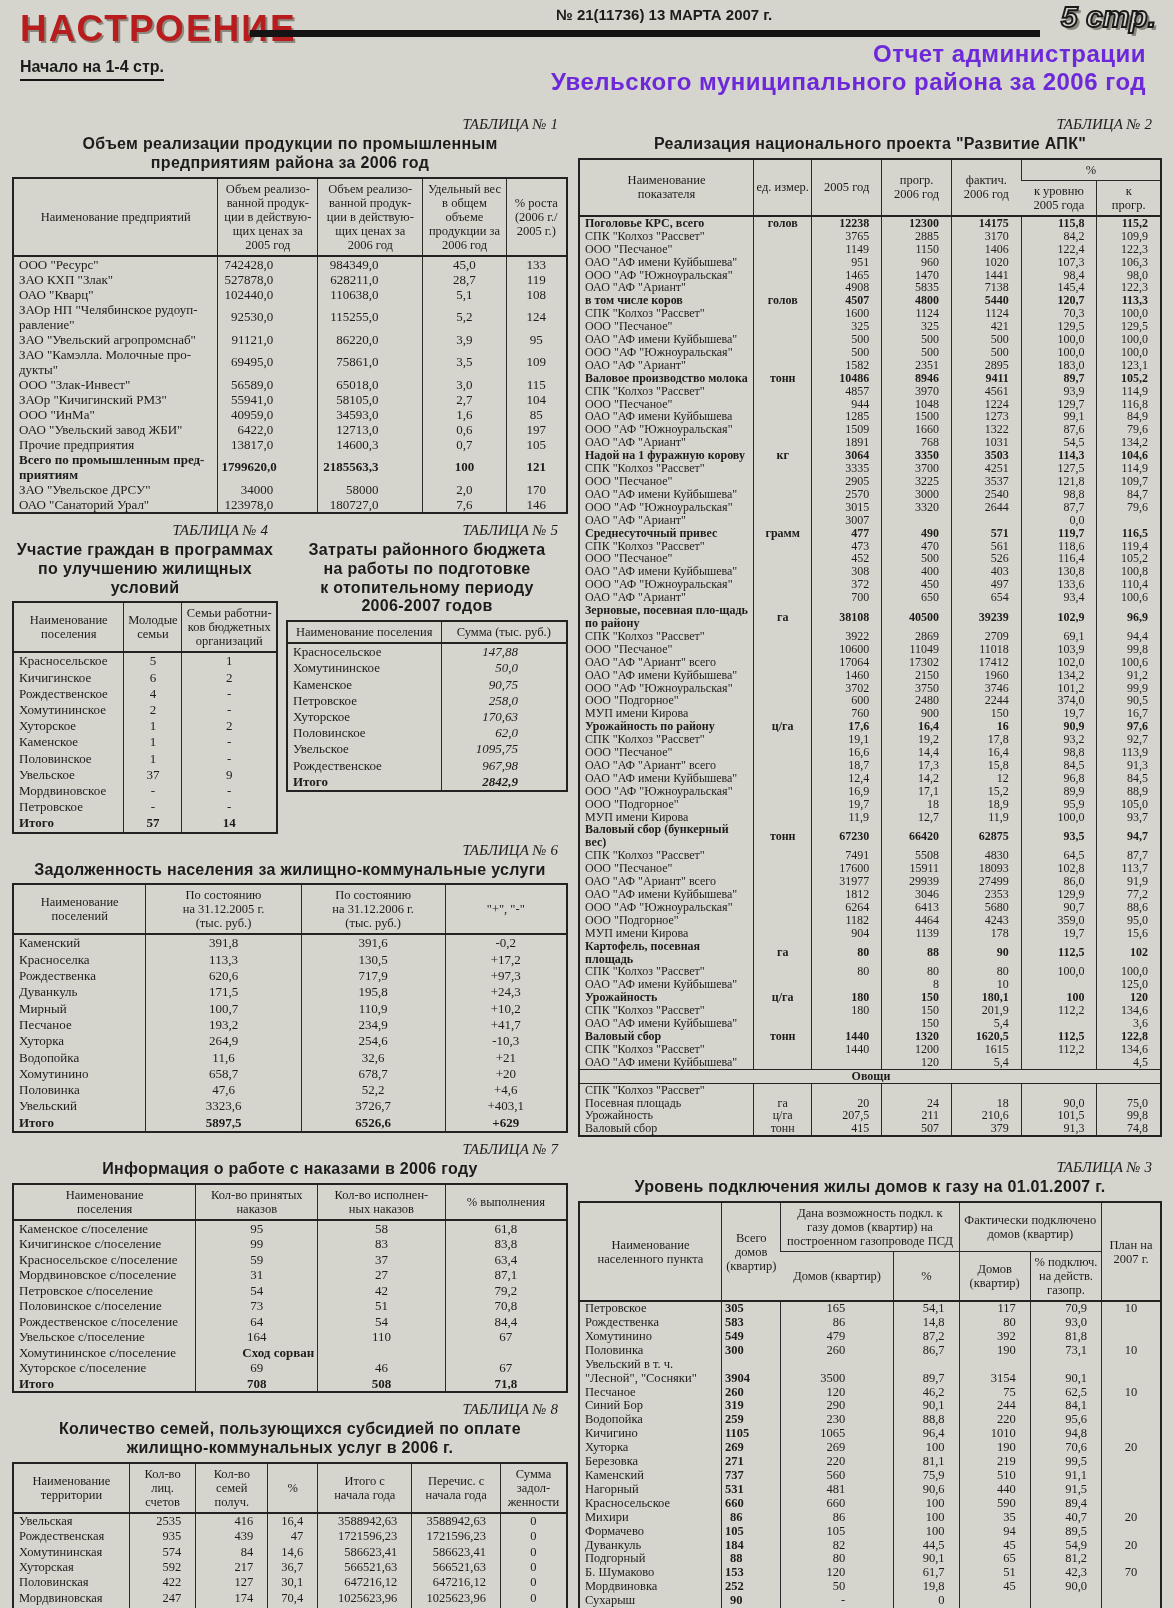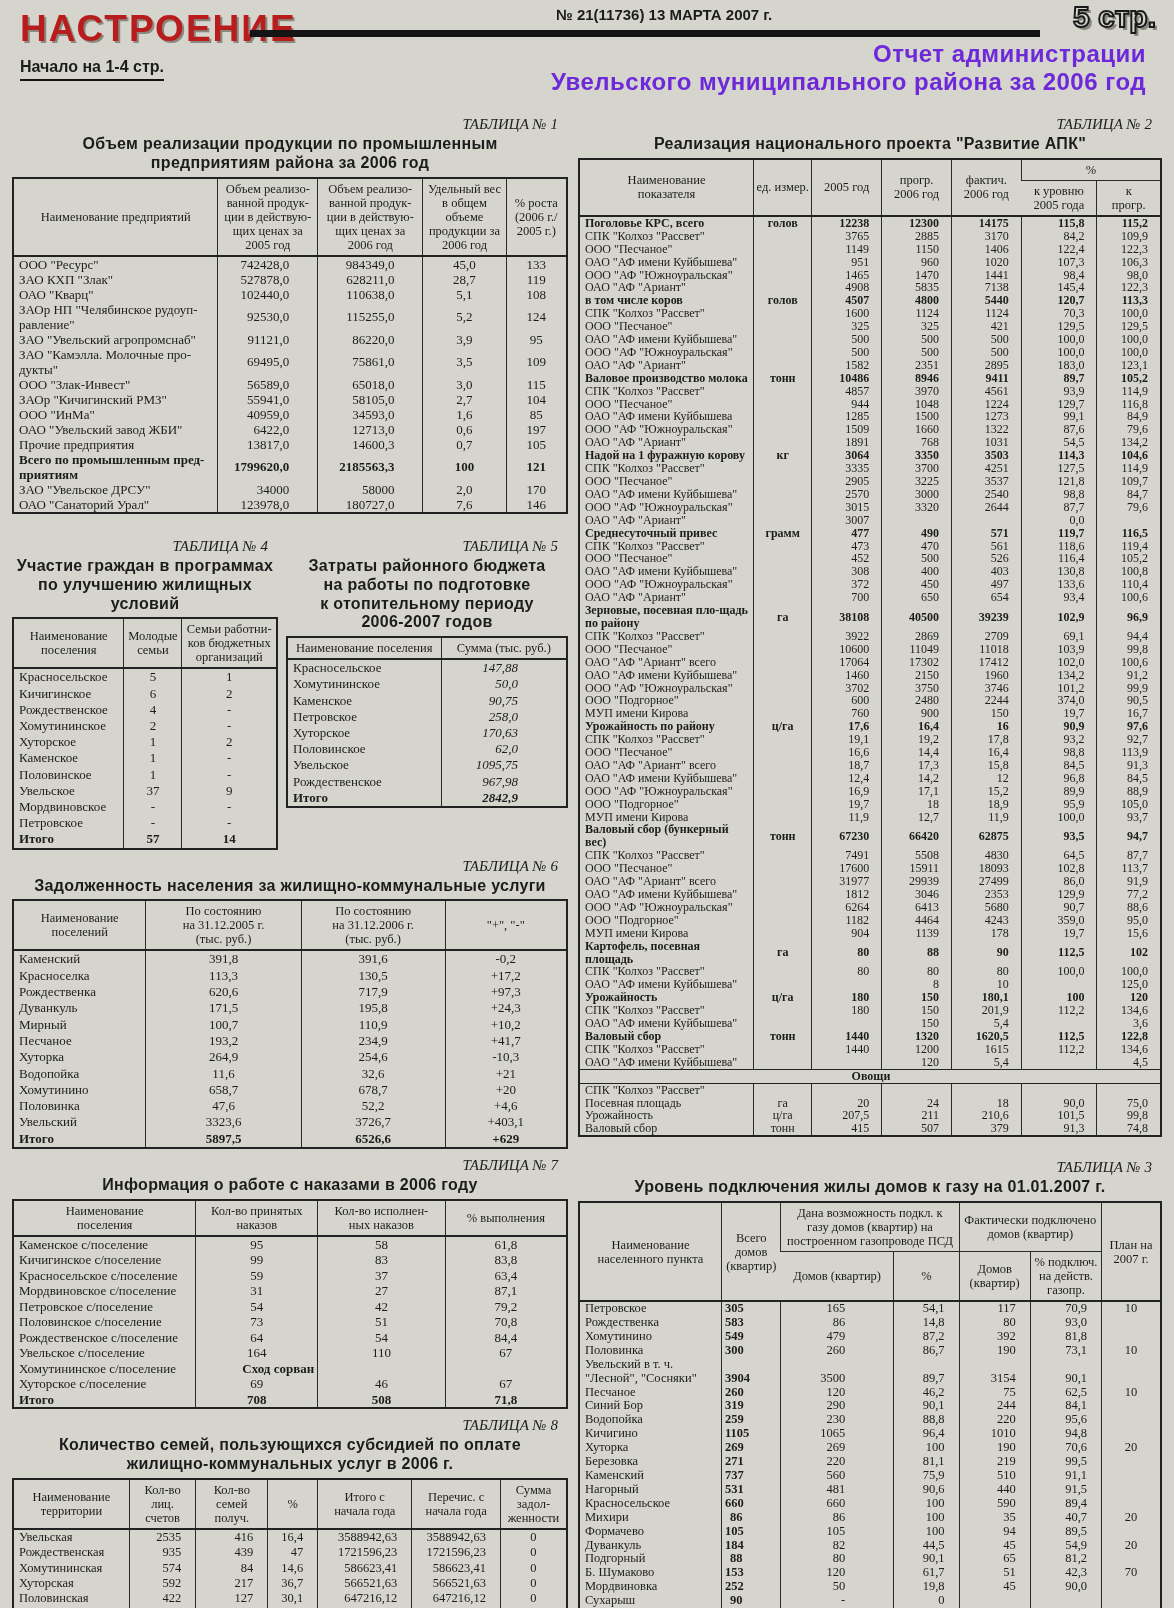--- a/index.html
+++ b/index.html
@@ -7,21 +7,21 @@
         font-family:"Liberation Serif",serif;color:#1c1c1c;}
   
   .masthead{position:relative;height:108px;}
   .logo{position:absolute;left:20px;top:8px;font-family:"Liberation Sans",sans-serif;
         font-weight:900;font-size:37px;letter-spacing:2px;color:#b91c1c;
         text-shadow:2px 2px 0 #8a897f;}
   .mast-rule{position:absolute;left:250px;top:30px;width:790px;height:7px;background:#141414;}
   .issue{position:absolute;left:556px;top:6px;font-family:"Liberation Sans",sans-serif;
          font-weight:bold;font-size:15px;}
   .pagelabel{position:absolute;right:18px;top:0px;font-family:"Liberation Sans",sans-serif;
-         font-weight:900;font-size:30px;color:#d6d5cd;
+         font-weight:900;font-size:30px;font-style:italic;color:#d6d5cd;
          -webkit-text-stroke:2px #1a1a1a;text-shadow:3px 3px 0 #8a897f;}
   .continued{position:absolute;left:20px;top:58px;font-family:"Liberation Sans",sans-serif;
          font-weight:bold;font-size:16px;border-bottom:2px solid #141414;padding-bottom:3px;}
   .headline{position:absolute;right:28px;top:40px;width:640px;text-align:right;
          font-family:"Liberation Sans",sans-serif;font-weight:900;font-size:24px;
          line-height:1.15;color:#6d28d9;letter-spacing:.5px;}
   
   .cols{display:flex;gap:10px;padding:0 12px;}
   .col-left{width:556px;flex:none;}
   .col-right{flex:1;min-width:0;}
@@ -41,34 +41,34 @@
      overflow:hidden;}
   td:first-child{border-left:none;padding-left:5px;}
   tr.b td{font-weight:bold;}
   td.al{text-align:left;}
   td.ac{text-align:center;}
   td.ar{text-align:right;padding-right:14px;}
   td.section{text-align:center;font-weight:bold;border-top:1.5px solid #222;
              border-bottom:1.5px solid #222;}
   
   #t1 td{line-height:15px;}
-  #t1 td:nth-child(2),#t1 td:nth-child(3){padding-right:28px;}
+  #t1 td:nth-child(2),#t1 td:nth-child(3){padding-right:44px;}
   #t2 td{font-size:12px;line-height:12.9px;}
   #t2 td.ar{padding-right:12px;}
   #t2 th{font-size:12.5px;}
   #t3 td{font-size:12.5px;line-height:13.9px;}
   #t3 td:nth-child(3){padding-right:48px;}
   #t3 td:nth-child(2){padding-right:38px;font-weight:bold;}
   #t4 td,#t5 td{line-height:16.2px;}
   #t5 td.ar{padding-right:48px;font-style:italic;}
   #t6 td{line-height:16.3px;}
   #t7 td{line-height:15.5px;}
   #t8 td{font-size:12.5px;line-height:15.3px;}
   .pair{display:flex;gap:8px;align-items:flex-start;}
-  .pair section{margin-top:24px;}
+  .pair section{margin-top:8px;}
   .pair .s4{width:266px;flex:none;}
   .pair .s5{flex:1;}
   #t2 td:first-child,#t3 td:first-child{white-space:normal;}
 </style>
 </head>
 <body>
 
 <div class="page">
 
   <div class="masthead">

